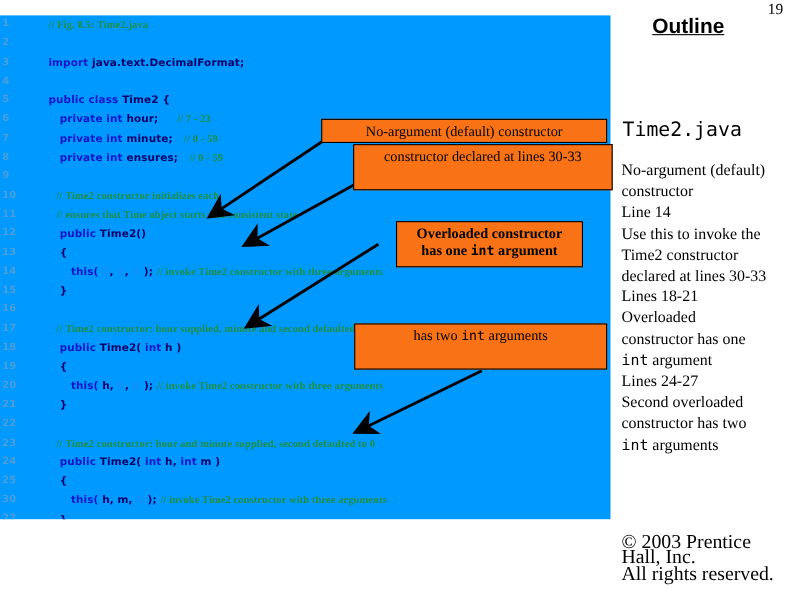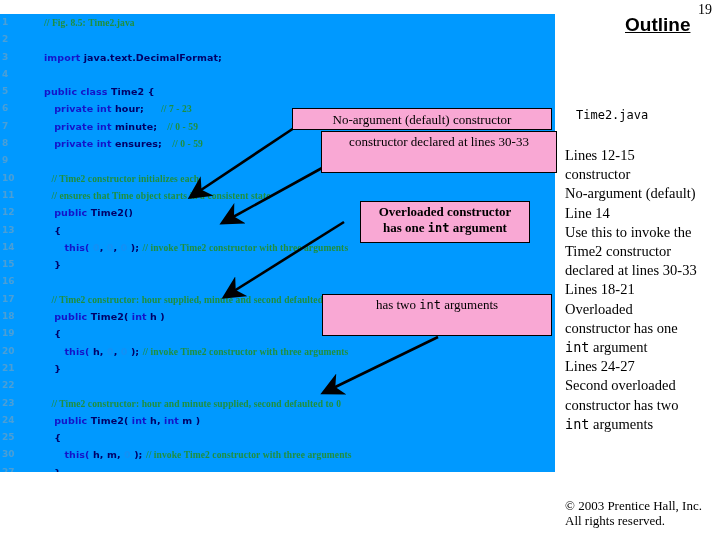--- a/index.html
+++ b/index.html
@@ -53,21 +53,21 @@
     white-space: pre;
   }
   .kw  { color: #1414C8; }
   .id  { color: #000066; }
   .cm  { color: #1F8F3F; font-family: Liberation Serif, serif; }
   .num { color: #1290F5; }
 
   
   .callout {
     position: absolute;
-    background: #f9a8d4;
+    background: #f97316;
     border: 1px solid #000000;
     font-family: "Liberation Serif", serif;
     font-size: 13px;
     color: #000000;
     text-align: center;
     line-height: 16px;
     padding: 2px 6px;
     box-sizing: border-box;
     z-index: 6;
   }
@@ -109,28 +109,27 @@
   }
   #outline-title {
     position: absolute;
     left: 37px;
     top: 14px;
     font-family: "Liberation Sans", sans-serif;
     font-size: 19px;
     font-weight: bold;
     color: #000000;
     text-decoration: underline;
-    margin-left: 32px;
   }
   #outline-filename {
     position: absolute;
-    left: 20px;
+    left: 10px;
     top: 108px;
     font-family: "DejaVu Sans Mono", monospace;
-    font-size: 12px;
+    font-size: 18px;
     color: #000000;
     white-space: pre;
   }
   #outline-body {
     position: absolute;
     left: 9px;
     top: 146px;
     width: 156px;
     font-family: "Liberation Serif", serif;
     font-size: 14.5px;
@@ -139,21 +138,21 @@
   }
   #outline-body .mono {
     font-family: "DejaVu Sans Mono", monospace;
     font-size: 13.5px;
   }
   #copyright {
     position: absolute;
     left: 9px;
     bottom: 12px;
     font-family: "Liberation Serif", serif;
-    font-size: 13px;
+    font-size: 18px;
     line-height: 14.5px;
     color: #000000;
   }
 
   
   .scroll-btn {
     position: absolute;
     width: 26px;
     height: 26px;
     background: #C0C0C0;
@@ -256,23 +255,22 @@
 </div>
 <div class="scroll-btn" id="scroll-down">
   <span class="tri"></span>
 </div>
 
 <div id="sidebar">
   <div id="slide-number">19</div>
   <div id="outline-title">Outline</div>
   <div id="outline-filename">Time2.java</div>
   <div id="outline-body">
-      <div>Lines 12-15</div>
+      <div>No-argument (default)</div>
       <div>constructor</div>
-      <div>No-argument (default)</div>
       <div>Line 14</div>
       <div>Use this to invoke the</div>
       <div>Time2 constructor</div>
       <div>declared at lines 30-33</div>
       <div>Lines 18-21</div>
       <div>Overloaded</div>
       <div>constructor has one</div>
       <div><span class="mono">int</span><span> argument</span></div>
       <div>Lines 24-27</div>
       <div>Second overloaded</div>

